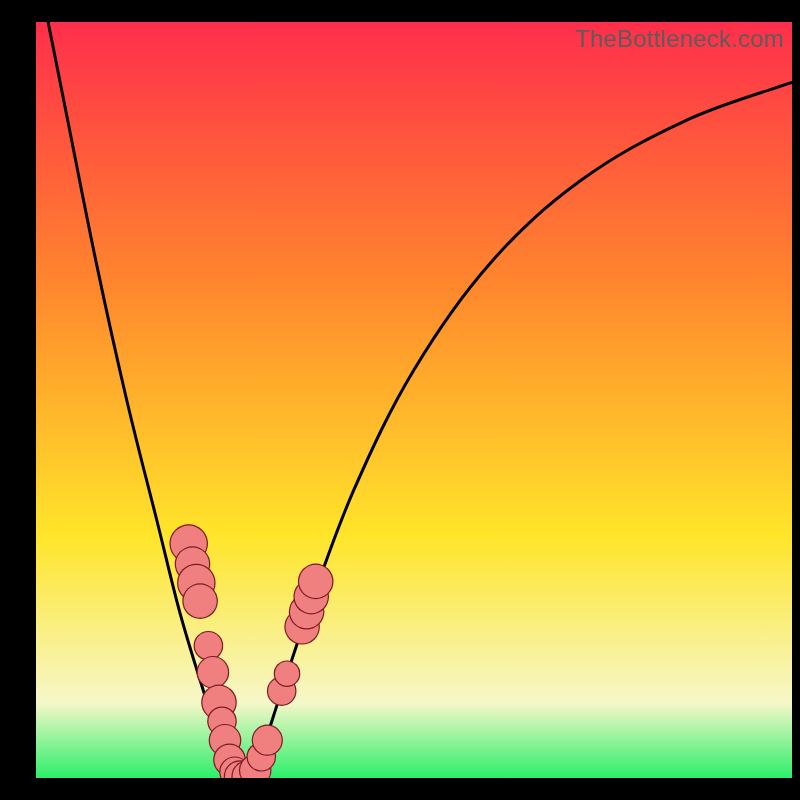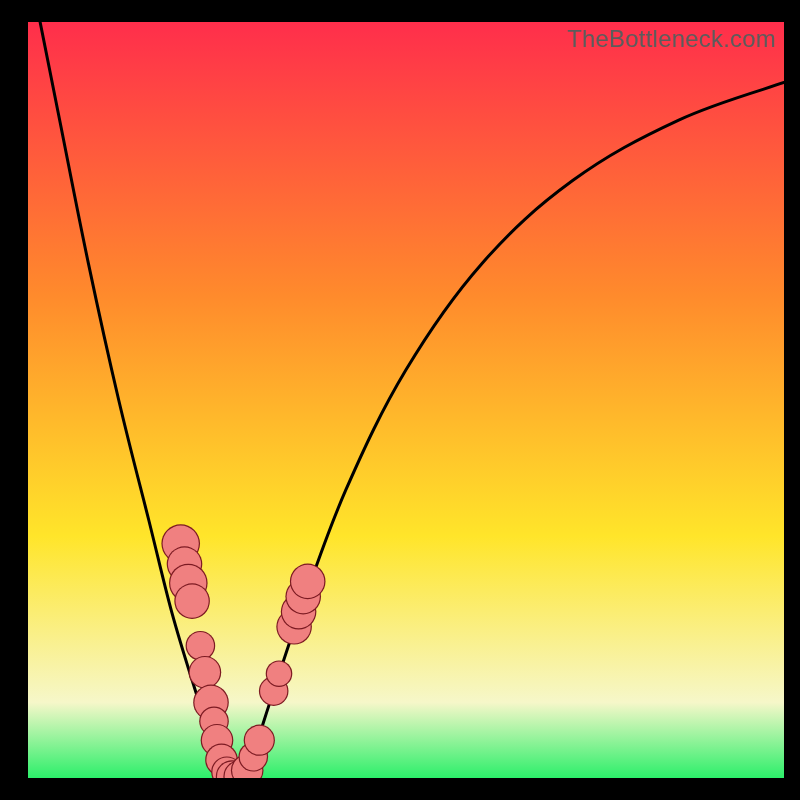--- a/index.html
+++ b/index.html
@@ -14,21 +14,21 @@
   .frame {
     position: absolute;
     left: 20px;
     top: 20px;
     width: 760px;
     height: 760px;
     background: #000000;
   }
   .plot-area {
     position: absolute;
-    left: 8px;
+    left: 16px;
     top: 2px;
     width: 756px;
     height: 756px;
     overflow: hidden;
   }
   .gradient-bg {
     position: absolute;
     left: 0;
     top: 0;
     width: 100%;

